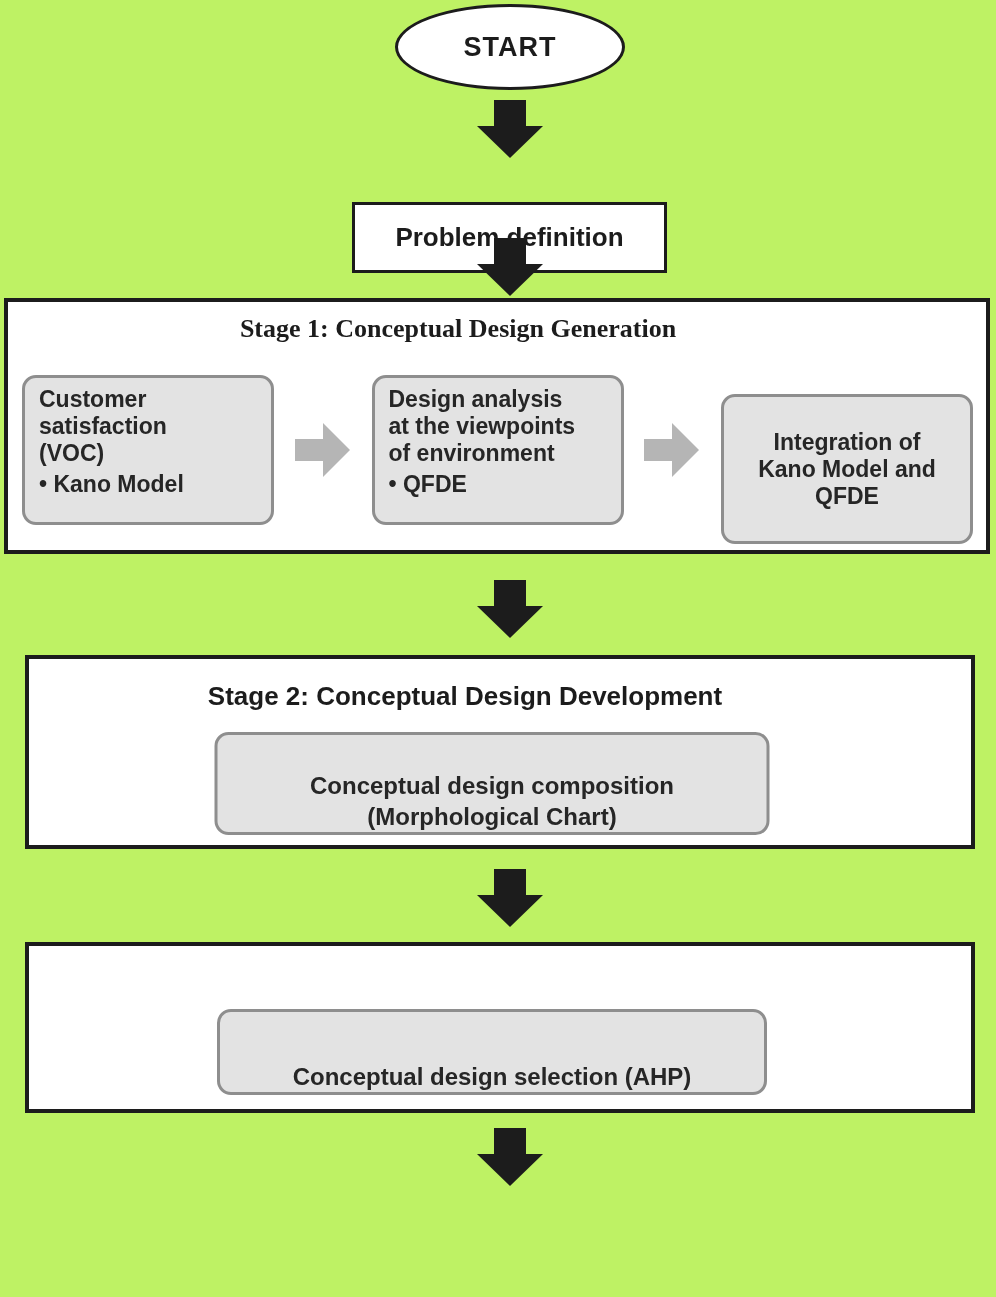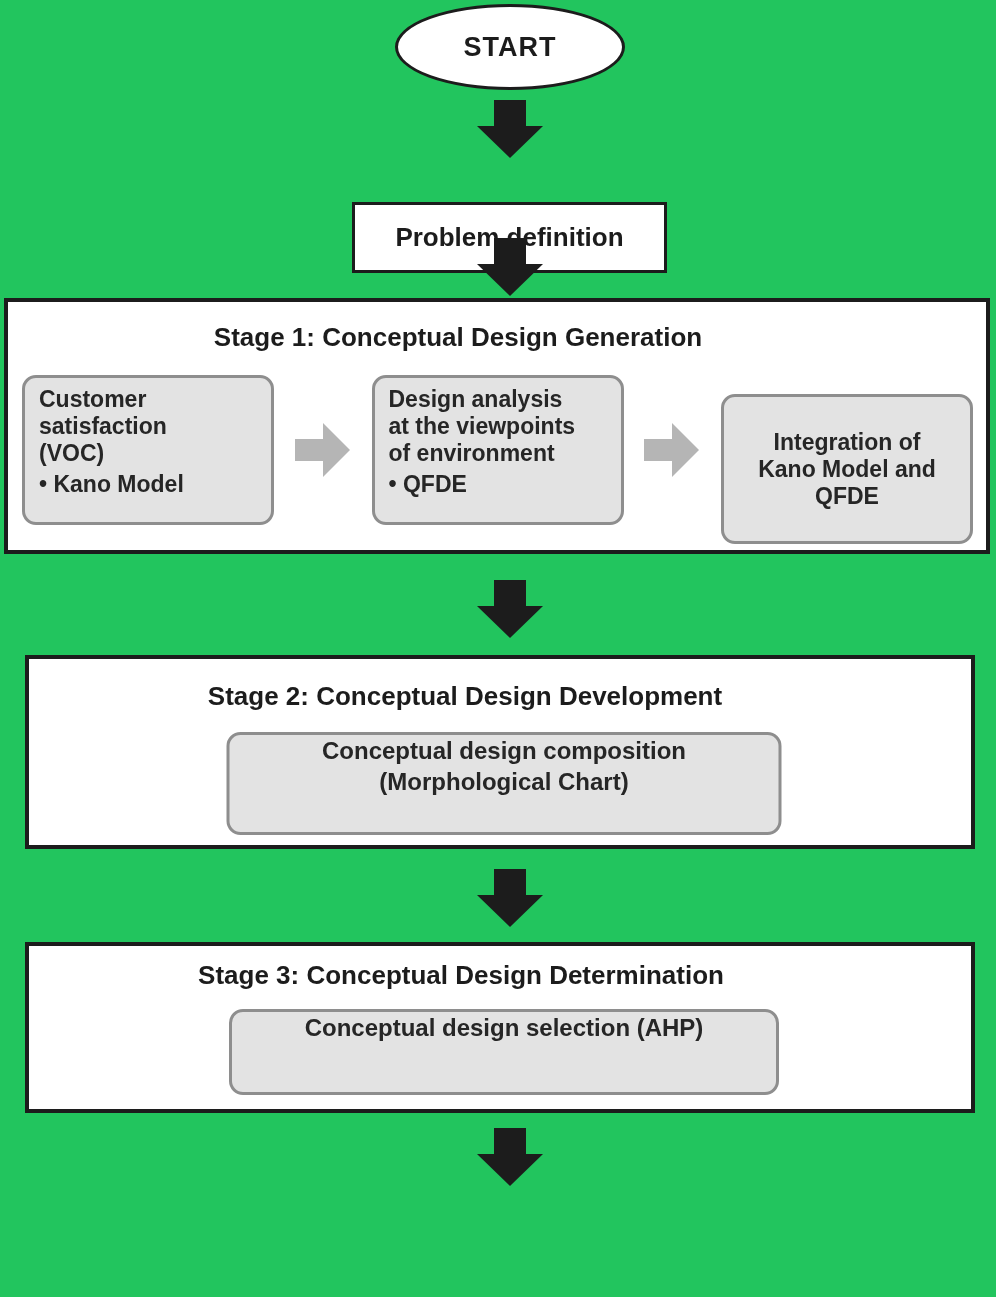--- a/index.html
+++ b/index.html
@@ -1,20 +1,20 @@
 <!DOCTYPE html>
 <html style="--ink: #1c1c1c; --box-fill: #e3e3e3; --box-border: #8e8e8e; --arrow-gray: #b5b5b5;"><head>
 <meta charset="utf-8">
 <style>
   html, body { margin: 0; padding: 0; background: #ffffff; }
   .canvas {
     position: relative;
     width: 996px;
     height: 1297px;
-    background: #22c55e;
+    background: #bef264;
     font-family: "Liberation Sans", sans-serif;
     font-weight: 700;
     color: var(--ink, #1c1c1c);
     overflow: hidden;
   }
   .node { position: absolute; box-sizing: border-box; background: #ffffff; }
   .ellipse {
     border: 3px solid var(--ink, #1c1c1c);
     border-radius: 50%;
     display: flex; align-items: center; justify-content: center;
@@ -28,21 +28,21 @@
   .stage {
     border: 4px solid var(--ink, #1c1c1c);
   }
   .stage-title {
     text-align: center;
     font-size: 26px;
     padding-right: 78px;
     color: var(--ink, #1c1c1c);
     white-space: nowrap;
   }
-  .stage1-title { padding-top: 20px; }
+  .stage1-title { padding-top: 12px; font-family: Liberation Serif, serif; }
   .stage2-title { padding-top: 22px; padding-left: 8px; }
   .stage3-title { padding-top: 14px; }
   .gbox {
     box-sizing: border-box;
     background: var(--box-fill, #e3e3e3);
     border: 3px solid var(--box-border, #8e8e8e);
     border-radius: 14px;
     font-size: 23px;
     line-height: 27px;
     color: #262626;
@@ -61,25 +61,24 @@
   .s1box-center {
     display: flex; flex-direction: column;
     align-items: center; justify-content: center;
     text-align: center; padding: 10px; margin-top: 38px;
   }
   .stage-inner {
     position: absolute;
     left: 50%;
     transform: translateX(calc(-50% - 8px));
     display: flex; flex-direction: column;
-    align-items: center; justify-content: flex-start;
+    align-items: center; justify-content: flex-end;
     text-align: center;
     font-size: 24px;
     line-height: 31px;
-    margin-left: 12px;
   }
   .stage2-inner { top: 73px; width: 555px; height: 103px; }
   .stage3-inner { top: 63px; width: 550px; height: 86px; }
   .arrow-down { position: absolute; left: 475px; }
   .arrow-right-icon { flex: none; display: block; }
   .textline { display: block; }
 </style>
 </head>
 <body>
 
@@ -146,21 +145,20 @@
       <span class="textline">Conceptual design composition</span>
       <span class="textline">(Morphological Chart)</span>
     </div>
   </div>
 
   <svg class="arrow-down" style="top:869px;" width="70" height="58" viewBox="0 0 70 58" aria-hidden="true">
     <path d="M19 0 H51 V26 H68 L35 58 2 26 H19 Z" fill="#1c1c1c"></path>
   </svg>
 
   <div class="node stage" style="left:25px; top:942px; width:950px; height:171px;">
-    <div class="stage-title stage3-title">Stage 3: Conceptual Design Determination</div>
     <div class="gbox stage-inner stage3-inner">
       <span class="textline">Conceptual design selection (AHP)</span>
     </div>
   </div>
 
   <svg class="arrow-down" style="top:1128px;" width="70" height="58" viewBox="0 0 70 58" aria-hidden="true">
     <path d="M19 0 H51 V26 H68 L35 58 2 26 H19 Z" fill="#1c1c1c"></path>
   </svg>
 
 

